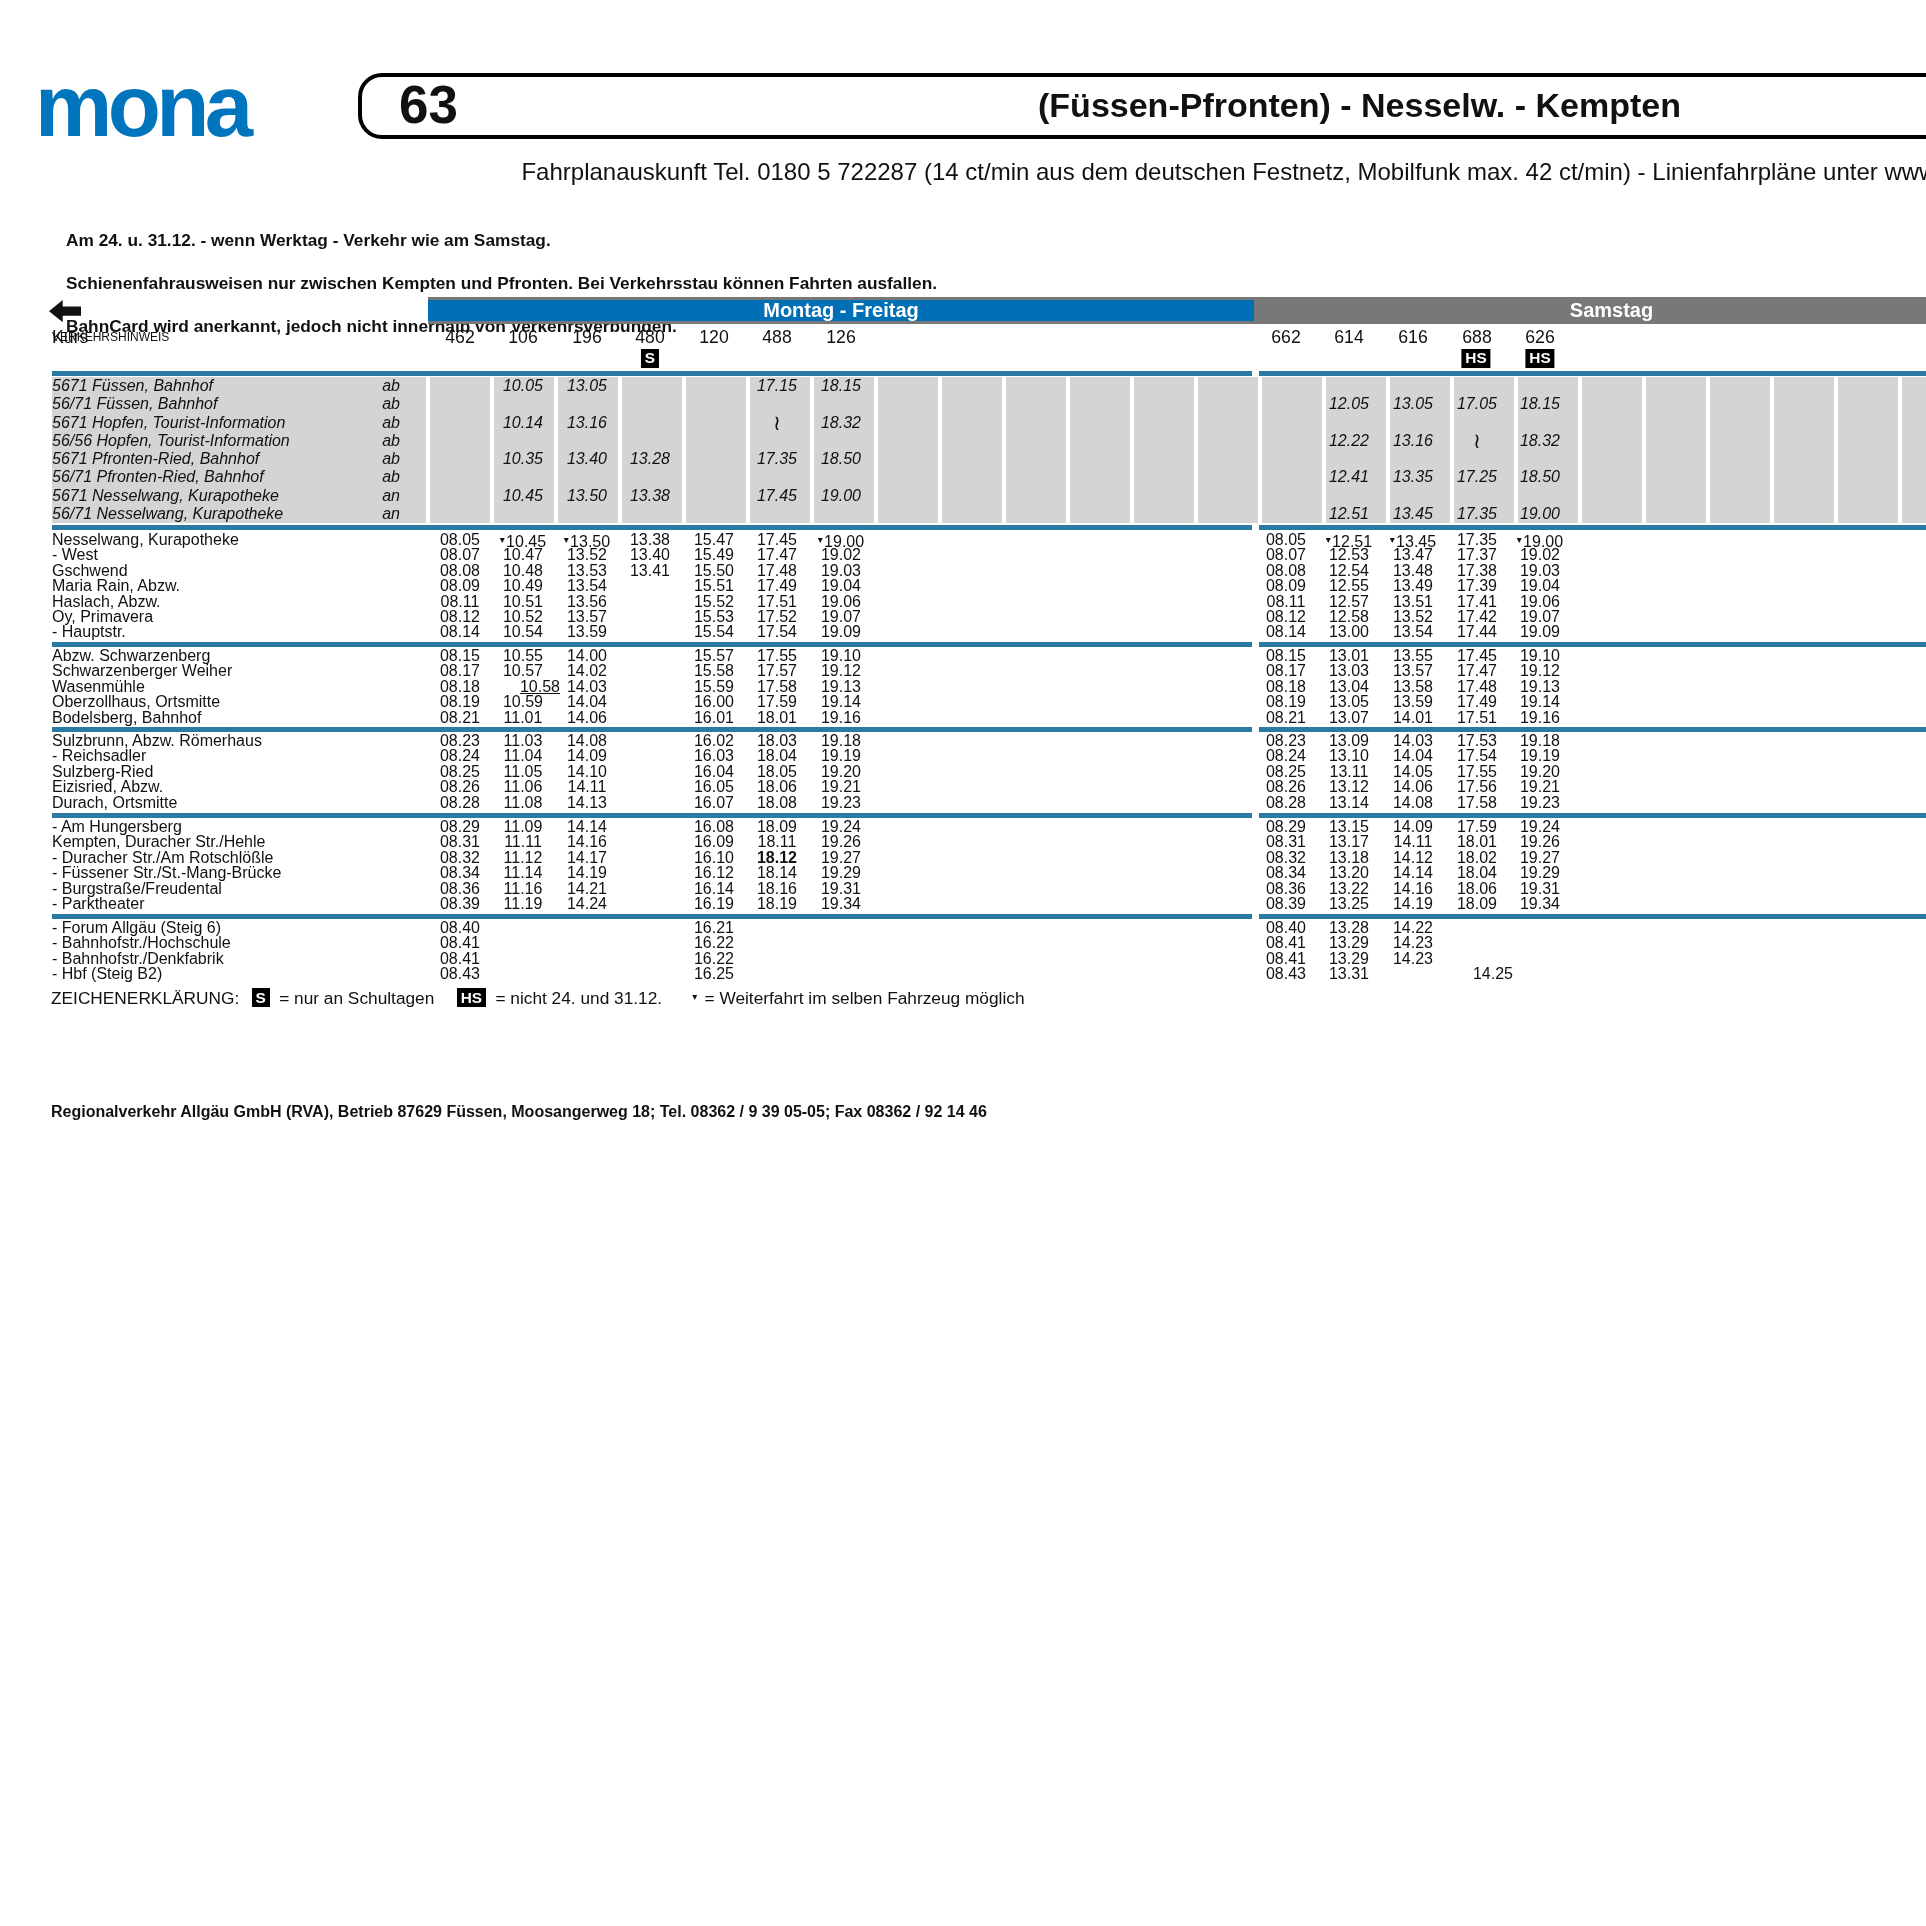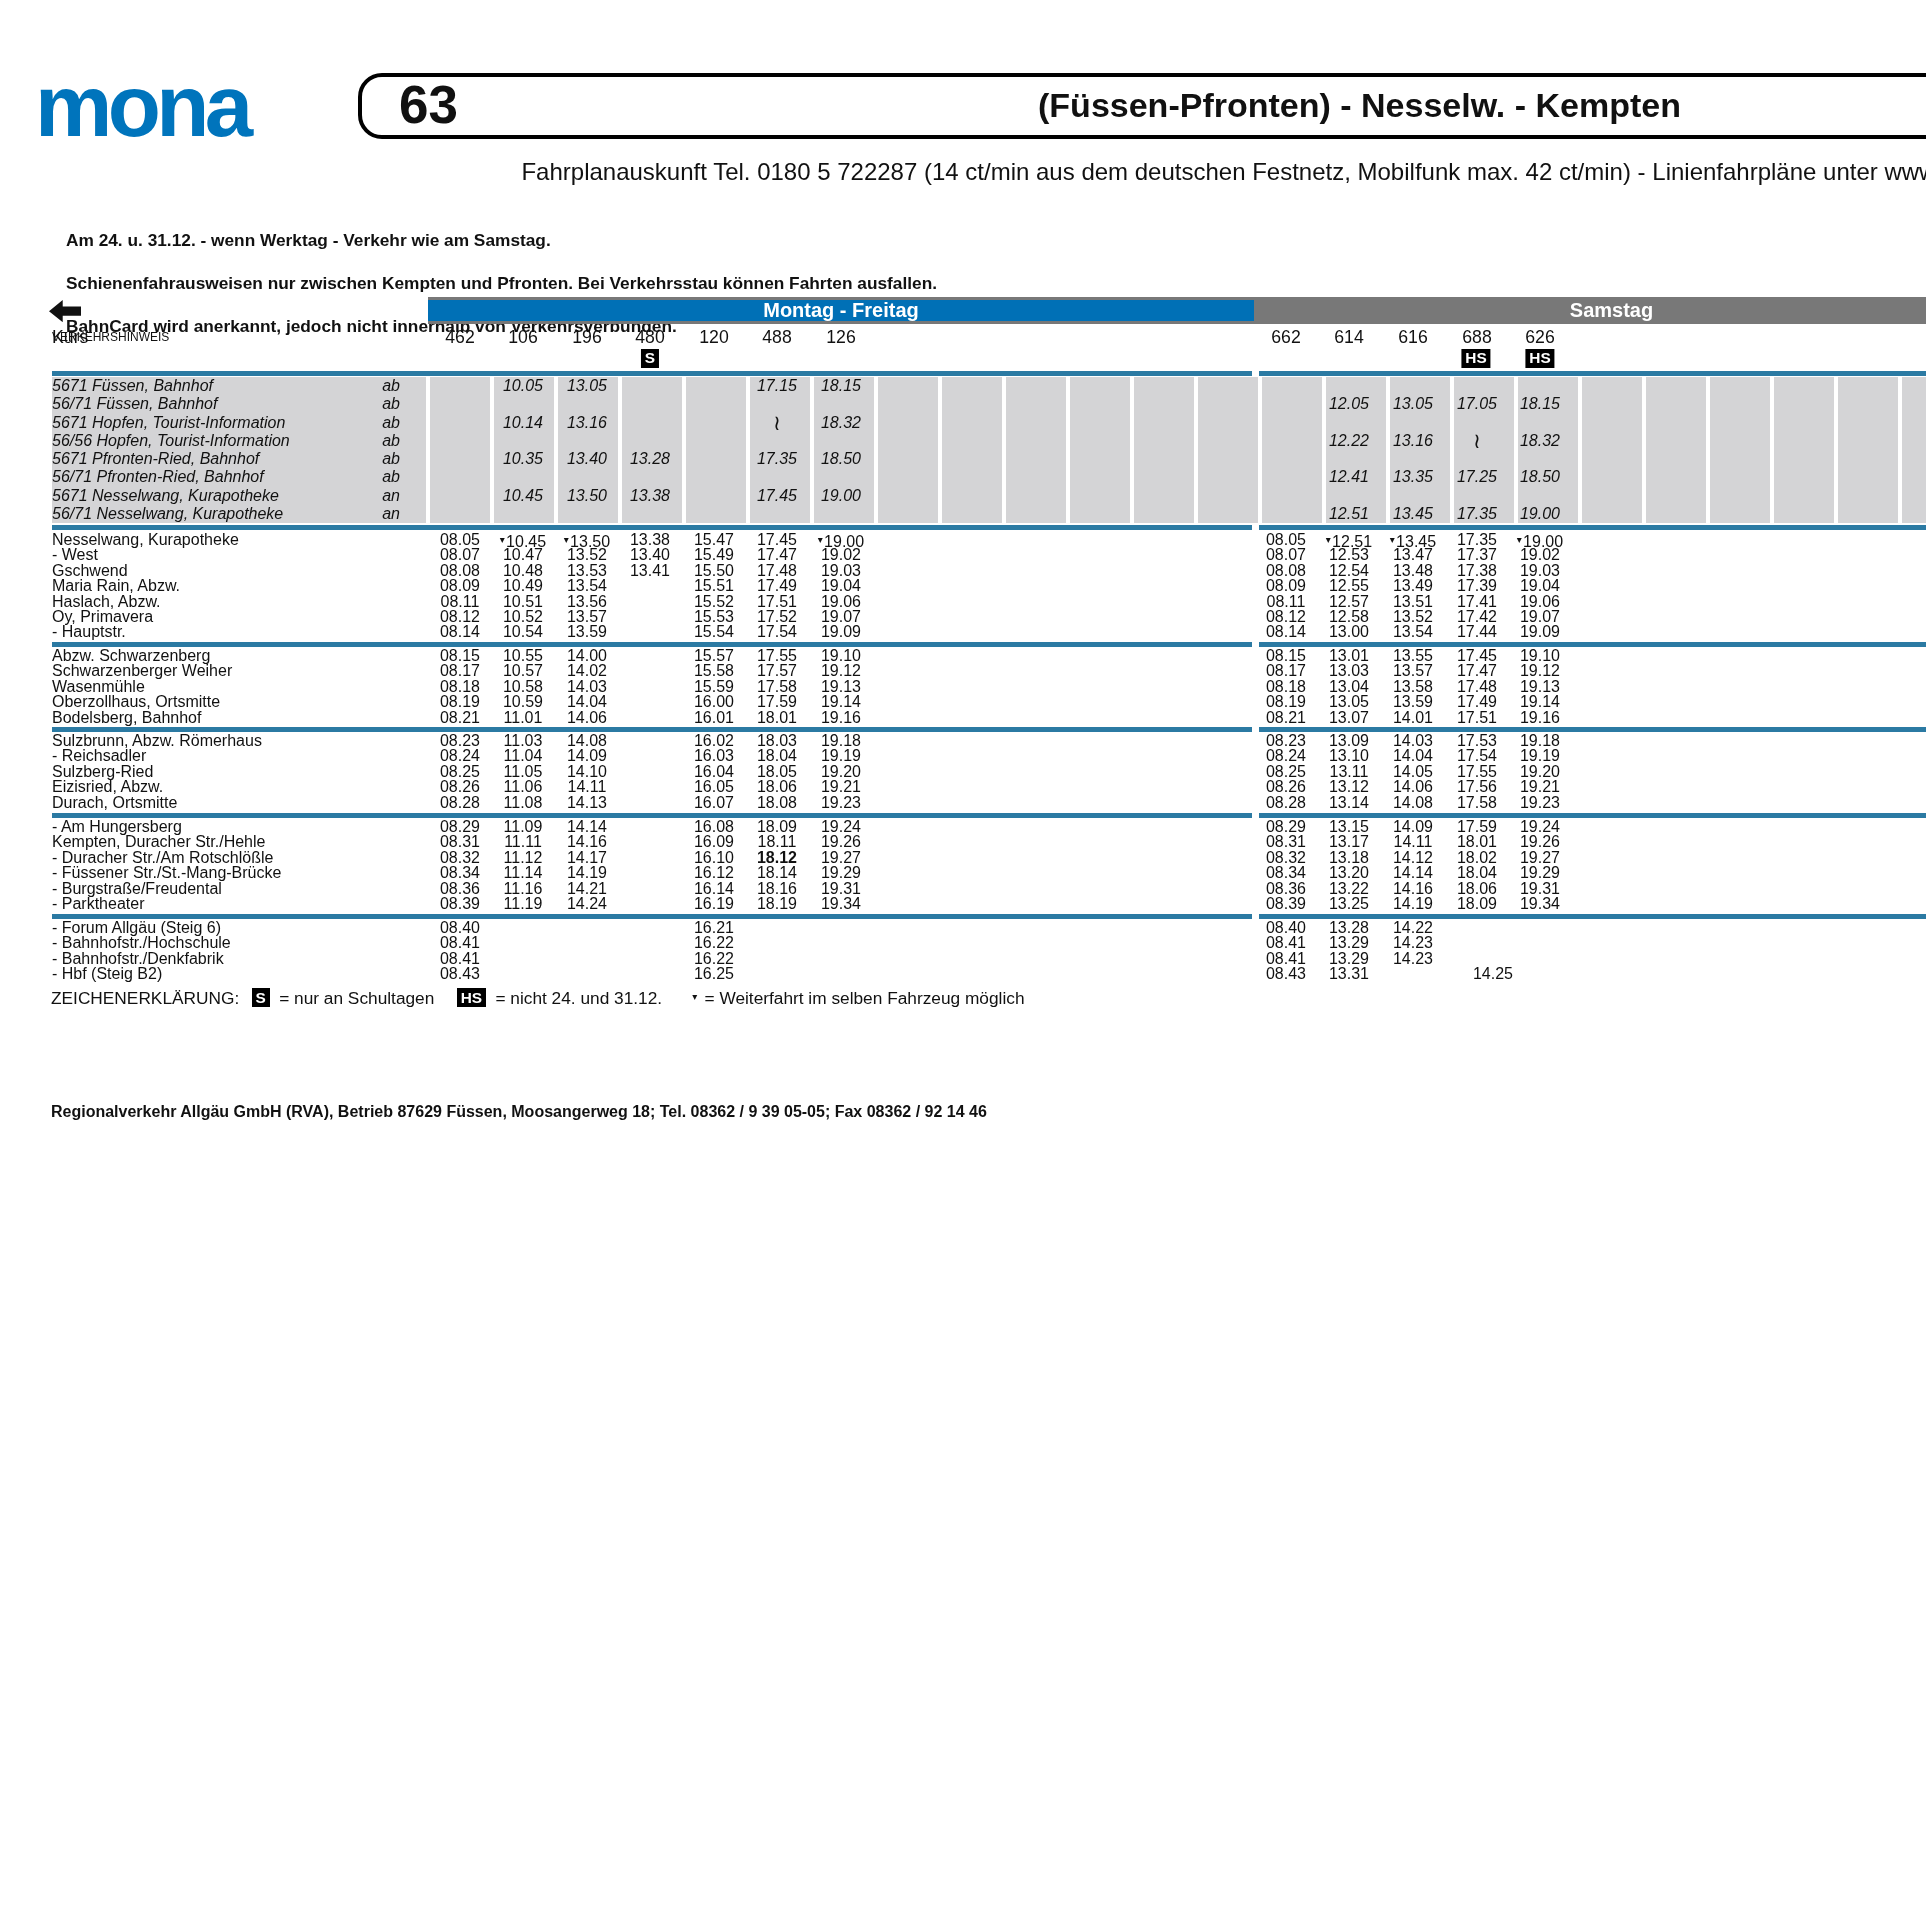--- a/index.html
+++ b/index.html
@@ -342,21 +342,21 @@
         <span class="cell" style="left: 555px;">14.02</span>
         <span class="cell" style="left: 745px;">17.57</span>
         <span class="cell" style="left: 1317px;">13.03</span>
         <span class="cell" style="left: 1381px;">13.57</span>
         <span class="cell" style="left: 1508px;">19.12</span>
         <span class="cell" style="left: 1254px;">08.17</span>
         <span class="cell" style="left: 1445px;">17.47</span>
       </div>
       <div class="trow">
         <span class="stop">Wasenmühle</span>
-        <span class="cell" style="left: 491px;">10.58</span>
+        <span class="cell" style="left: 508px; text-decoration: underline;">10.58</span>
         <span class="cell" style="left: 682px;">15.59</span>
         <span class="cell" style="left: 809px;">19.13</span>
         <span class="cell" style="left: 428px;">08.18</span>
         <span class="cell" style="left: 555px;">14.03</span>
         <span class="cell" style="left: 745px;">17.58</span>
         <span class="cell" style="left: 1317px;">13.04</span>
         <span class="cell" style="left: 1381px;">13.58</span>
         <span class="cell" style="left: 1508px;">19.13</span>
         <span class="cell" style="left: 1254px;">08.18</span>
         <span class="cell" style="left: 1445px;">17.48</span>

